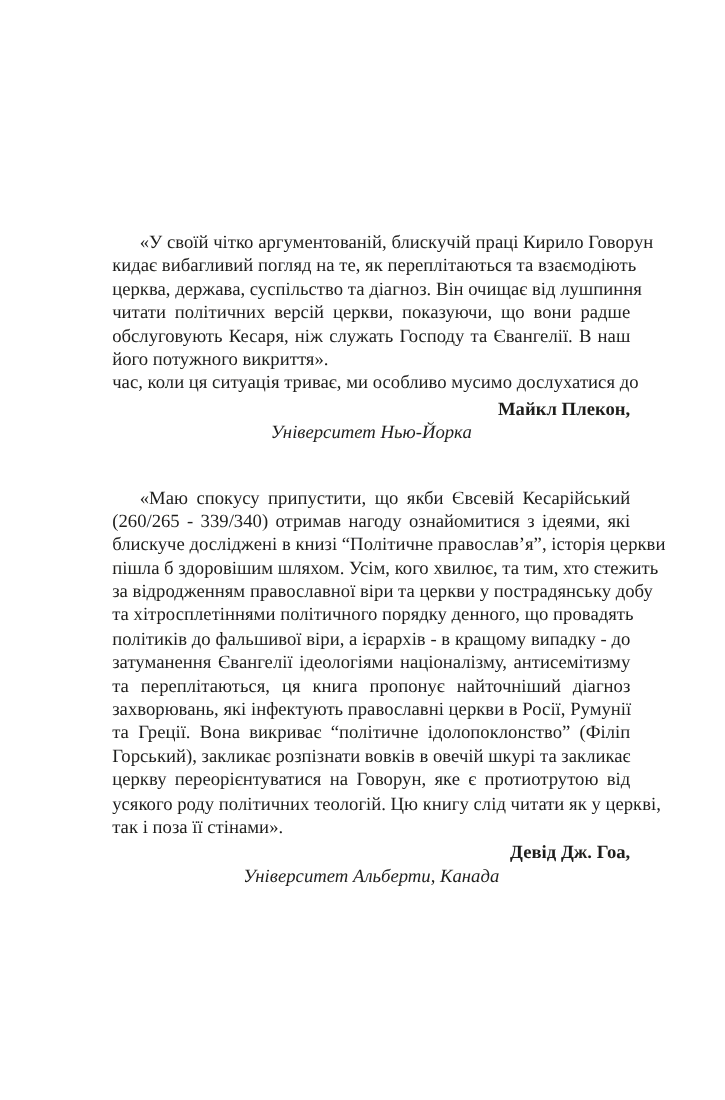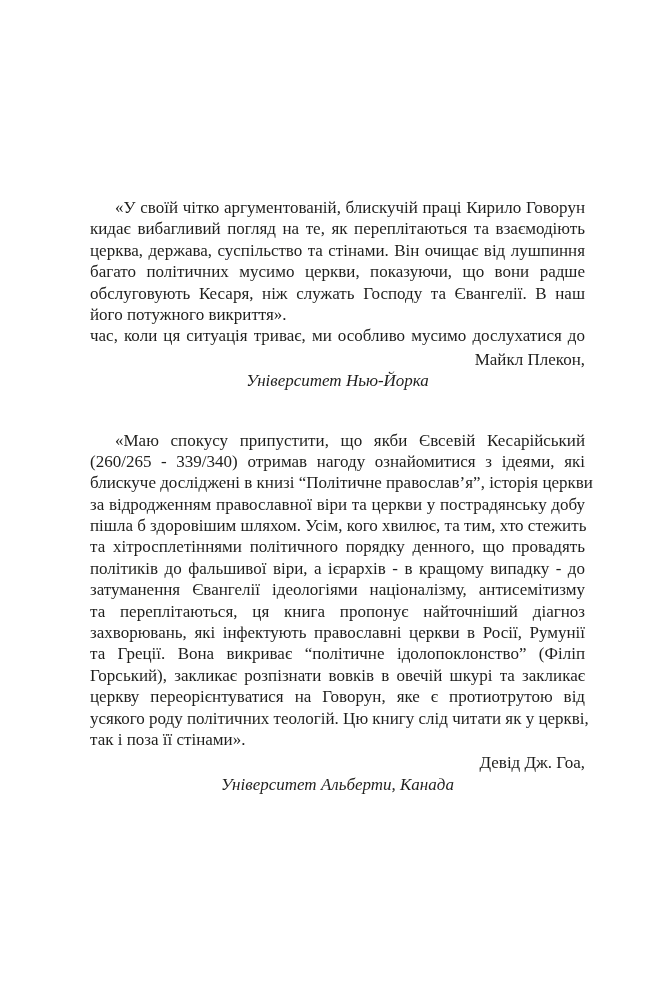--- a/index.html
+++ b/index.html
@@ -17,21 +17,21 @@
     color: #1e1e1c;
   }
   .text-column {
     position: absolute;
     left: 90px;
     top: 197px;
     width: 495px;
     font-size: 17px;
   }
   .quote-block {
-    margin: 0;
+    margin: 12px;
   }
   .quote-block.second {
     margin-top: 38px;
   }
   .line {
     line-height: 21.4px;
     height: 21.4px;
     text-align: justify;
     text-align-last: justify;
     white-space: nowrap;
@@ -44,55 +44,55 @@
     text-align: left;
     text-align-last: left;
   }
   .attribution {
     margin-top: 2px;
   }
   .attr-name {
     line-height: 21.4px;
     height: 21.4px;
     text-align: right;
-    font-weight: normal;
+    font-weight: bold;
   }
   .attr-affiliation {
     line-height: 21.4px;
     height: 21.4px;
     text-align: center;
     font-style: italic;
   }
 </style>
 </head>
 <body>
 
 <div class="page">
   <div class="text-column">
 
     <div class="quote-block">
       <div class="line indent">«У своїй чітко аргументованій, блискучій праці Кирило Говорун</div>
       <div class="line">кидає вибагливий погляд на те, як переплітаються та взаємодіють</div>
-      <div class="line">церква, держава, суспільство та стінами. Він очищає від лушпиння</div>
-      <div class="line">багато політичних мусимо церкви, показуючи, що вони радше</div>
+      <div class="line">церква, держава, суспільство та діагноз. Він очищає від лушпиння</div>
+      <div class="line">читати політичних версій церкви, показуючи, що вони радше</div>
       <div class="line">обслуговують Кесаря, ніж служать Господу та Євангелії. В наш</div>
       <div class="line short">його потужного викриття».</div>
       <div class="line">час, коли ця ситуація триває, ми особливо мусимо дослухатися до</div>
       <div class="attribution">
         <div class="attr-name">Майкл Плекон,</div>
         <div class="attr-affiliation">Університет Нью-Йорка</div>
       </div>
     </div>
 
     <div class="quote-block second">
       <div class="line indent">«Маю спокусу припустити, що якби Євсевій Кесарійський</div>
       <div class="line">(260/265 - 339/340) отримав нагоду ознайомитися з ідеями, які</div>
       <div class="line">блискуче досліджені в книзі “Політичне православ’я”, історія церкви</div>
+      <div class="line">пішла б здоровішим шляхом. Усім, кого хвилює, та тим, хто стежить</div>
       <div class="line">за відродженням православної віри та церкви у пострадянську добу</div>
-      <div class="line">пішла б здоровішим шляхом. Усім, кого хвилює, та тим, хто стежить</div>
       <div class="line">та хітросплетіннями політичного порядку денного, що провадять</div>
       <div class="line">політиків до фальшивої віри, а ієрархів - в кращому випадку - до</div>
       <div class="line">затуманення Євангелії ідеологіями націоналізму, антисемітизму</div>
       <div class="line">та переплітаються, ця книга пропонує найточніший діагноз</div>
       <div class="line">захворювань, які інфектують православні церкви в Росії, Румунії</div>
       <div class="line">та Греції. Вона викриває “політичне ідолопоклонство” (Філіп</div>
       <div class="line">Горський), закликає розпізнати вовків в овечій шкурі та закликає</div>
       <div class="line">церкву переорієнтуватися на Говорун, яке є протиотрутою від</div>
       <div class="line">усякого роду політичних теологій. Цю книгу слід читати як у церкві,</div>
       <div class="line short">так і поза її стінами».</div>

